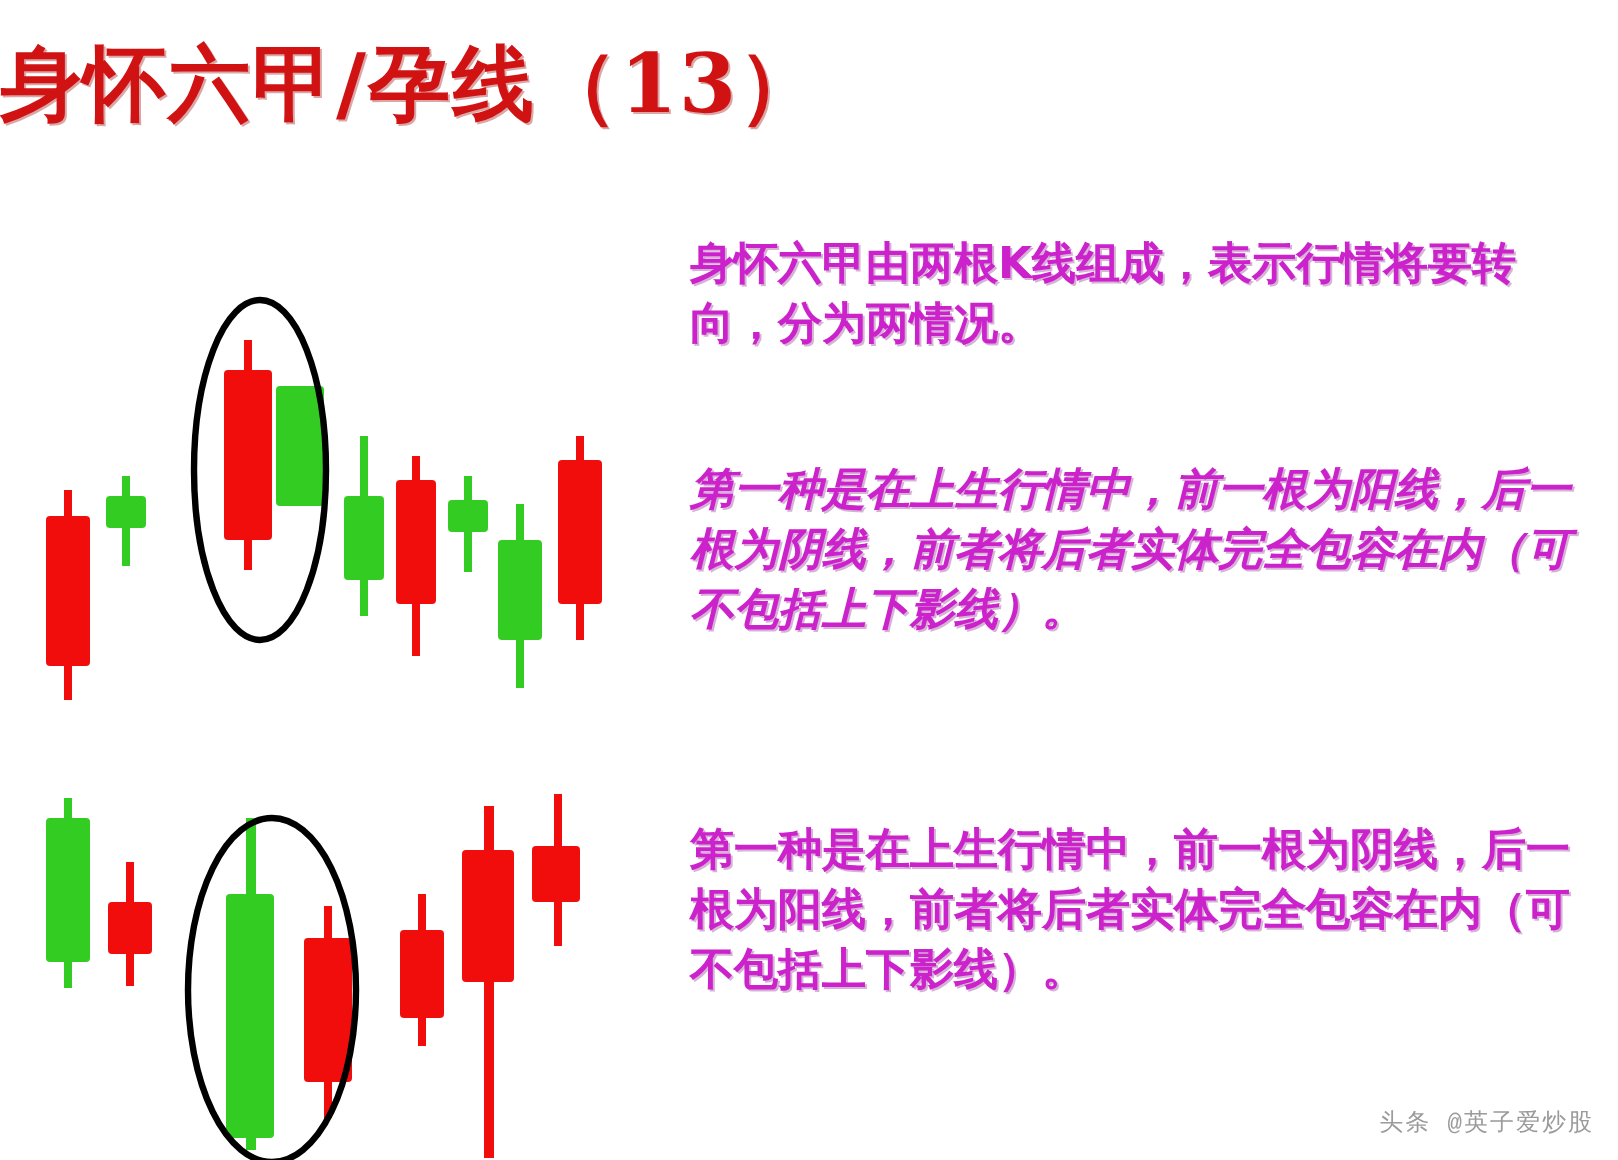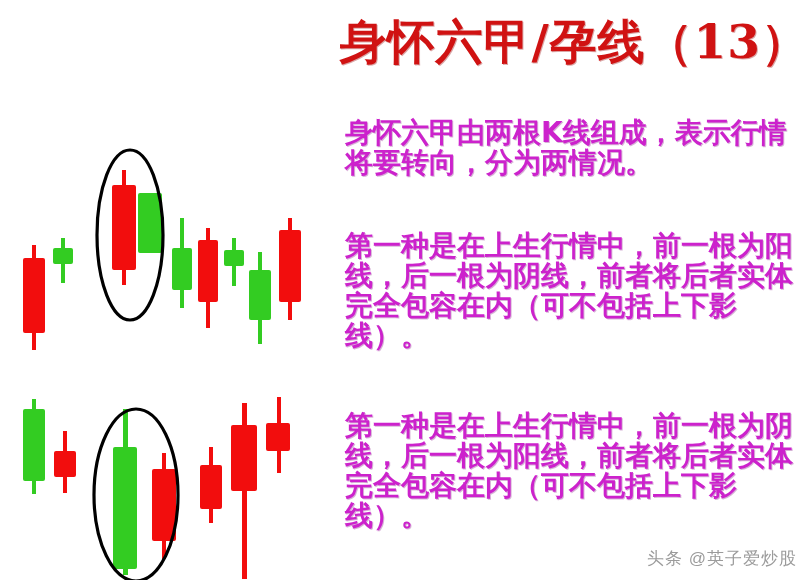--- a/index.html
+++ b/index.html
@@ -15,55 +15,55 @@
     overflow: hidden;
     font-family: "DejaVu Sans", "Liberation Sans", sans-serif;
   }
 
   
   #title {
     position: absolute;
     left: 0;
     top: 14px;
     width: 809px;
-    text-align: right;
+    text-align: left;
     font-family: "DejaVu Serif", "Liberation Serif", serif;
     font-weight: bold;
-    font-size: 47px;
+    font-size: 41px;
     line-height: 56px;
     letter-spacing: 1px;
     color: #d01212;
     white-space: nowrap;
     text-shadow: 1px 1px 0 rgba(150,0,0,0.35);
   }
 
   
   .para {
     position: absolute;
     left: 345px;
     width: 452px;
     color: #cc22cc;
     font-family: "DejaVu Sans", "Liberation Sans", sans-serif;
     font-weight: bold;
-    font-size: 28px;
+    font-size: 22px;
     line-height: 30px;
     letter-spacing: 0px;
     text-shadow: 1px 1px 0 rgba(120,0,120,0.30);
   }
   #para-intro  { top: 118px; }
-  #para-first  { top: 231px; }
+  #para-first  { top: 231px; font-style: italic; }
   #para-second { top: 411px; }
 
   
   #watermark {
     position: absolute;
     right: 12px;
     bottom: 10px;
-    font-family: Liberation Sans, sans-serif;
-    font-size: 17px;
+    font-family: Liberation Mono, monospace;
+    font-size: 12px;
     color: #8a8a8a;
     letter-spacing: 1px;
     white-space: nowrap;
     opacity: 0.85;
   }
 
   
   .chart {
     position: absolute;
     left: 0;

